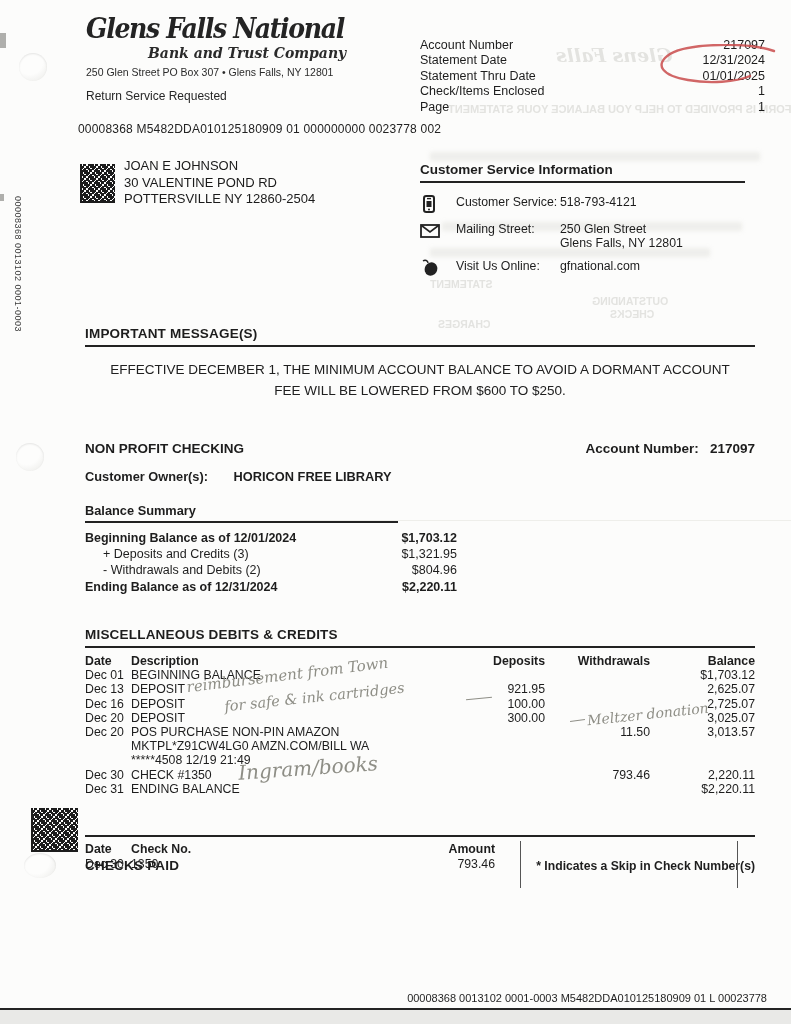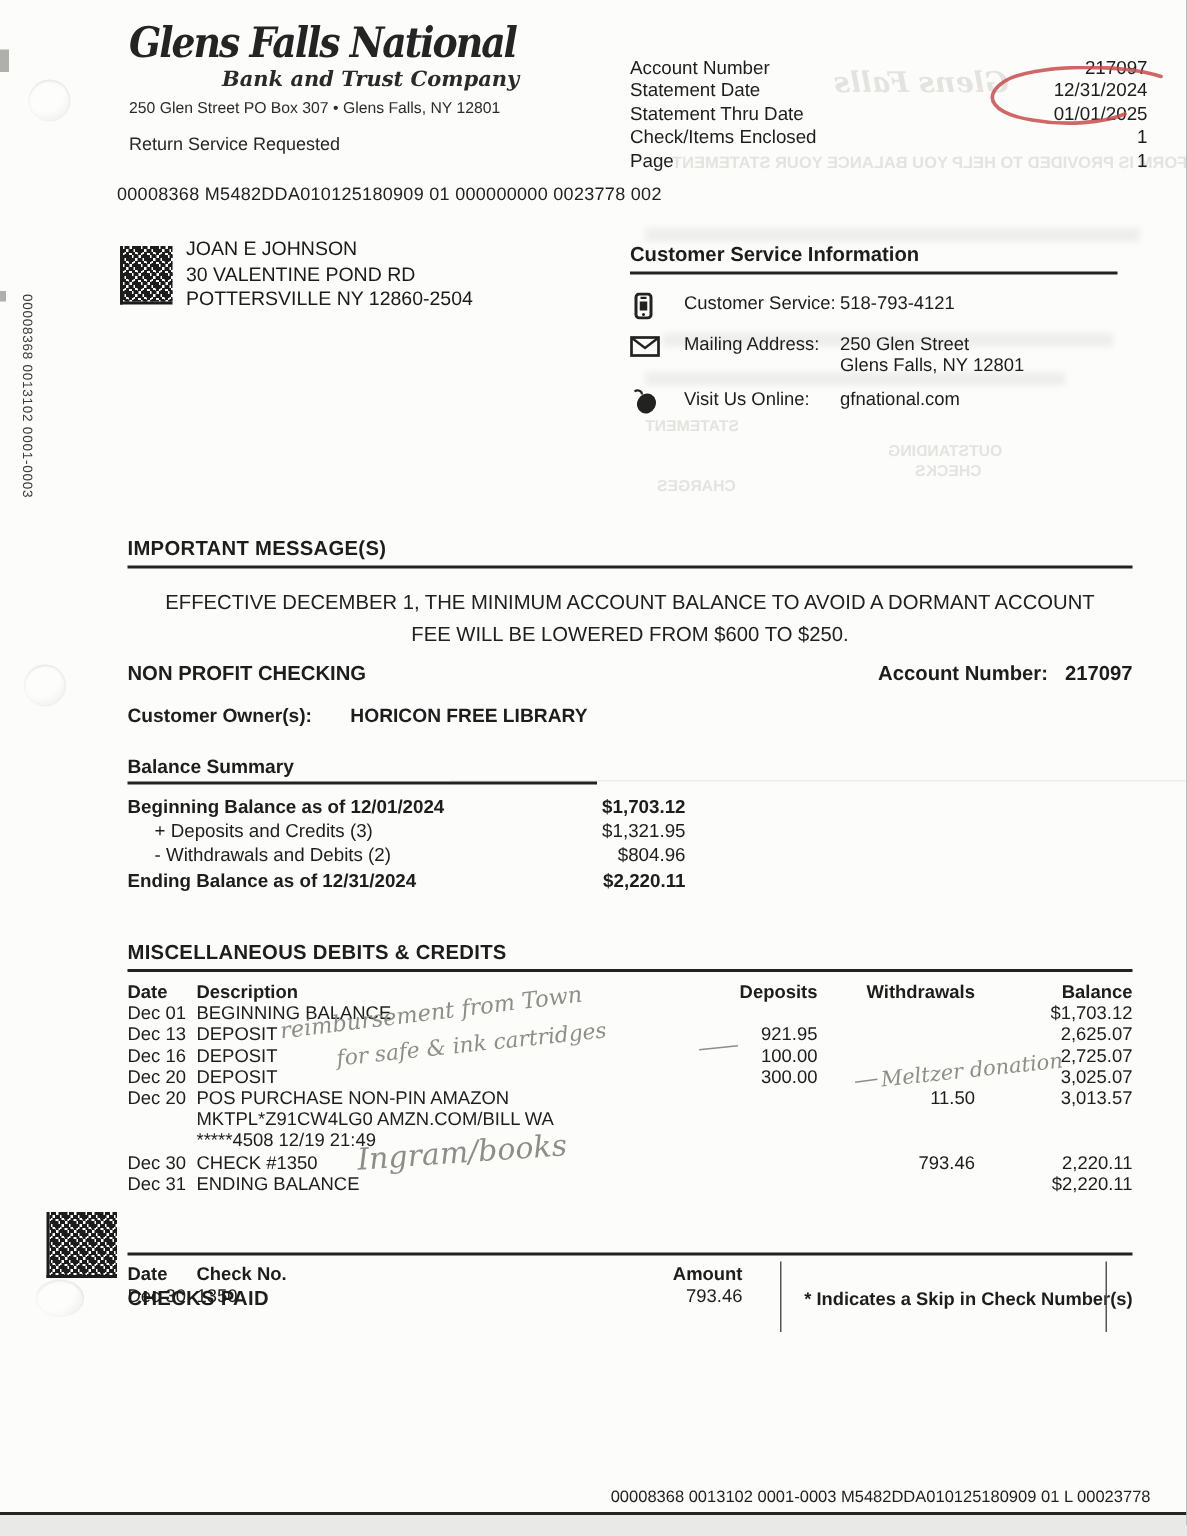--- a/index.html
+++ b/index.html
@@ -31,21 +31,21 @@
   .barcode2{left:31px;top:808px;width:45px;height:42px;}
   .recipient{left:124px;top:158px;font-size:13px;line-height:16.5px;color:#1a1a1a;}
   
   .csi{left:420px;top:162px;width:325px;}
   .csi-title{font-size:13.5px;font-weight:700;}
   .rule{background:#222;height:2.2px;}
   .csi .rule{margin:4px 0 12px 0;}
   .csi-row{display:grid;grid-template-columns:36px 104px auto;font-size:12.3px;margin-bottom:9px;align-items:start;}
   .csi-icon{width:20px;height:18px;}
   
-  .impmsg{left:85px;top:358px;width:670px;}
+  .impmsg{left:85px;top:326px;width:670px;}
   .sec-title{font-size:13.5px;font-weight:700;letter-spacing:.2px;}
   .impmsg .rule{margin-top:4px;}
   .impmsg-body{margin:13px auto 0 auto;width:640px;text-align:center;font-size:13.5px;line-height:1.55;color:#202020;}
   
   .npc-row{left:85px;top:441px;width:670px;display:flex;justify-content:space-between;font-weight:700;font-size:13.5px;}
   .owner-row{left:85px;top:469px;font-size:12.8px;font-weight:700;}
   .owner-row .lbl{margin-right:22px;}
   .bs-title{left:85px;top:503px;font-size:12.8px;font-weight:700;}
   .bs-rule{left:85px;top:521px;width:313px;}
   .bs-rows{left:85px;top:530px;width:372px;font-size:12.5px;}
@@ -178,21 +178,21 @@
         <circle cx="9" cy="14.6" r="1" fill="#222"></circle>
       </svg>
       <span>Customer Service:</span>
       <span>518-793-4121</span>
     </div>
     <div class="csi-row">
       <svg class="csi-icon" viewBox="0 0 20 18">
         <rect x="1" y="3" width="18" height="12" fill="none" stroke="#222" stroke-width="1.8"></rect>
         <path d="M1.5 3.5 L10 10 L18.5 3.5" fill="none" stroke="#222" stroke-width="1.6"></path>
       </svg>
-      <span>Mailing Address:</span>
+      <span>Mailing Street:</span>
       <span>
         <span>250 Glen Street</span><br>
         <span>Glens Falls, NY 12801</span>
       </span>
     </div>
     <div class="csi-row">
       <svg class="csi-icon" viewBox="0 0 20 18">
         <path d="M3 2 C5 0.5, 8 1.5, 8 4" fill="none" stroke="#222" stroke-width="1.4"></path>
         <ellipse cx="11" cy="10" rx="6.2" ry="6.8" fill="#222" transform="rotate(28 11 10)"></ellipse>
       </svg>

